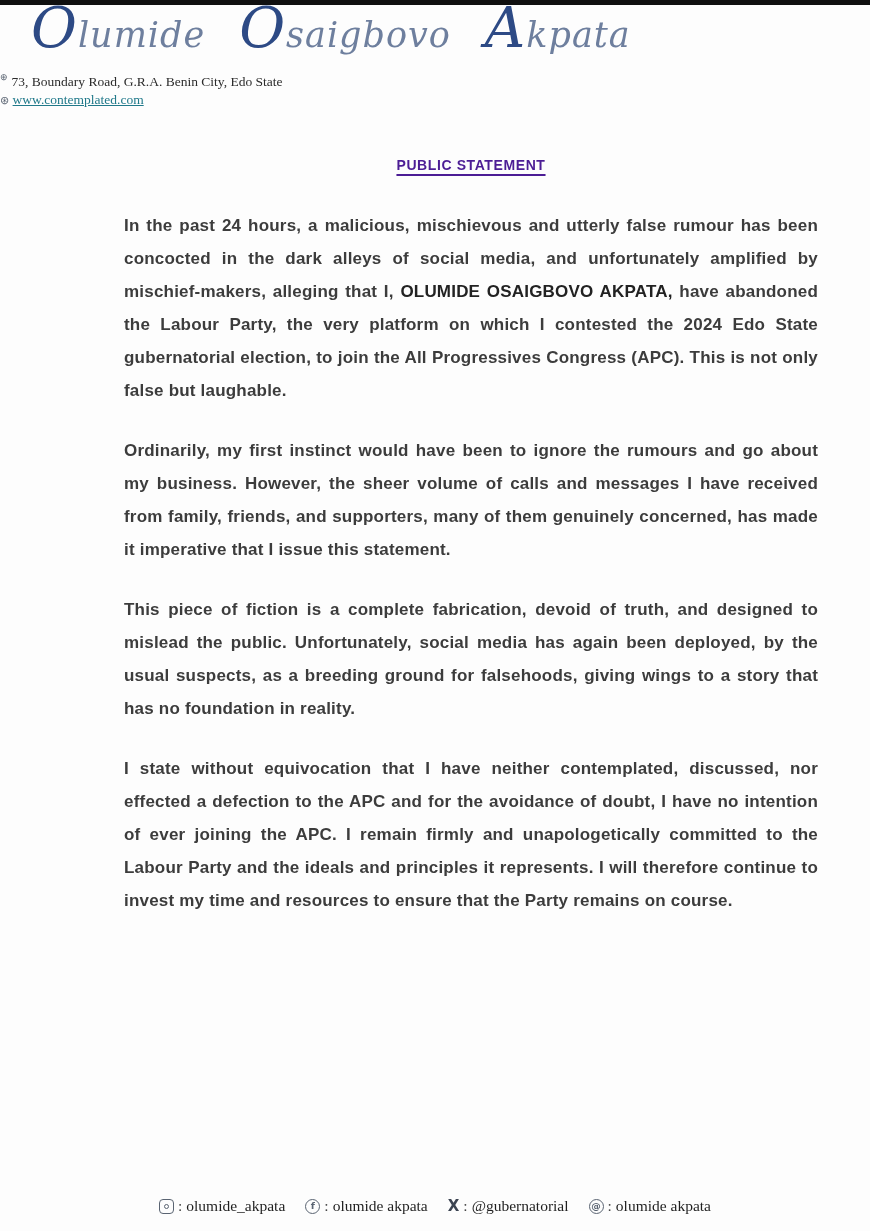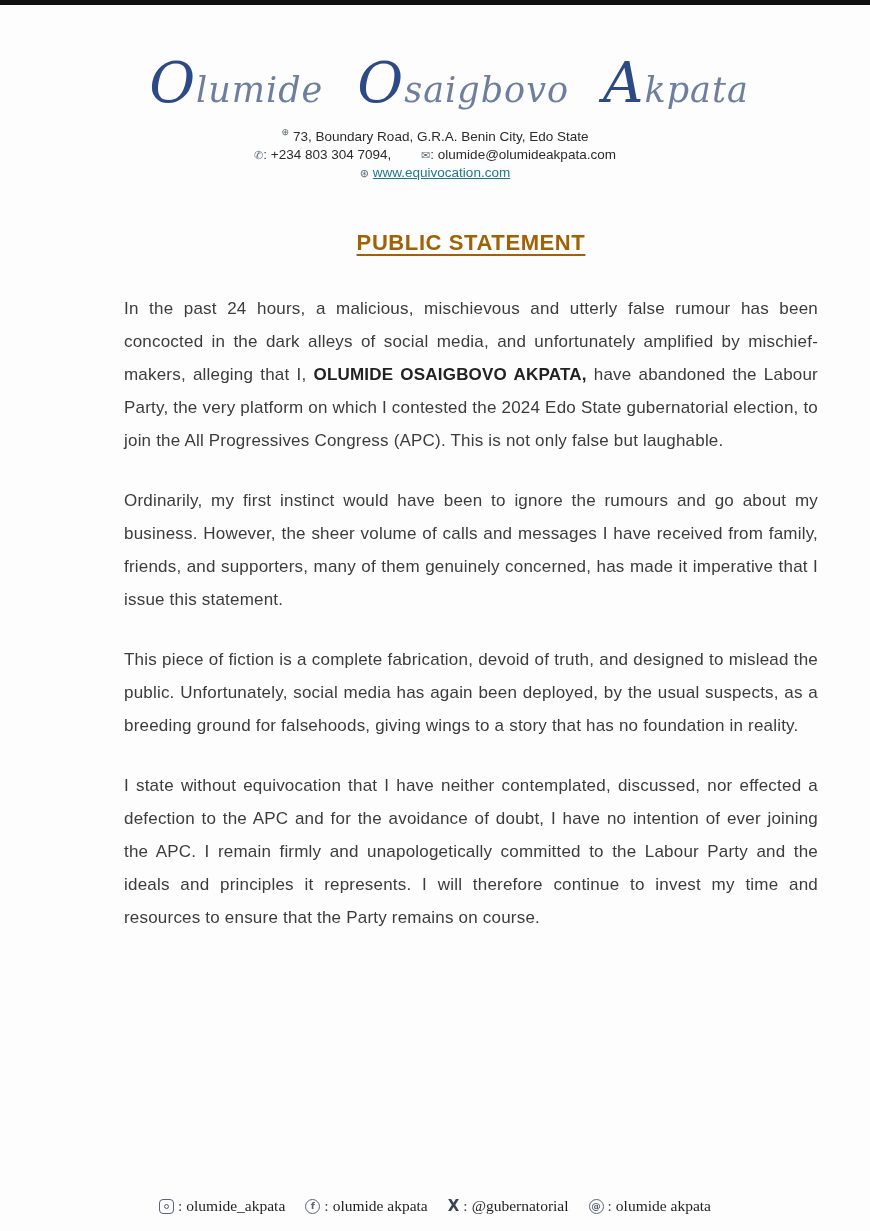--- a/index.html
+++ b/index.html
@@ -19,22 +19,21 @@
   .top-bar {
     position: absolute;
     top: 0; left: 0;
     width: 100%;
     height: 5px;
     background: #101010;
   }
 
   
   .letterhead {
-    padding-top: 55px;
-    text-align: center;
+    text-align: left;
   }
   .script-name {
     transform: translateX(14px);
     white-space: nowrap;
     font-family: "DejaVu Serif", serif;
     font-style: italic;
     line-height: 1;
     letter-spacing: 1px;
   }
   .script-name .word { margin: 0 17px; }
@@ -42,21 +41,21 @@
     font-size: 56px;
     color: #2d4a85;
     font-weight: 500;
   }
   .script-name .rest {
     font-size: 35px;
     color: #6e7f9e;
   }
   .contact {
     margin-top: 12px;
-    font-family: Liberation Sans, sans-serif;
+    font-family: Liberation Serif, serif;
     font-size: 13.5px;
     color: #2b2b2b;
     line-height: 18px;
   }
   .contact .mini-icon {
     display: inline-block;
     color: #5a6472;
     font-size: 11px;
   }
   .sup-icon {
@@ -71,35 +70,36 @@
     cursor: pointer;
   }
 
   
   .body-block {
     padding: 0 52px 0 124px;
   }
   .stmt-title {
     margin: 48px 0 0 0;
     text-align: center;
-    font-size: 22px;
+    font-size: 14px;
     font-weight: bold;
     letter-spacing: 0.6px;
-    color: #a16207;
+    color: #4c1d95;
     text-decoration: underline;
     text-underline-offset: 4px;
     text-decoration-thickness: 2px;
   }
   .body-block p {
     margin: 0 0 27px 0;
     text-align: justify;
     font-size: 17px;
     line-height: 33px;
     color: #3c3c3c;
     letter-spacing: 0.2px;
+    font-weight: bold;
   }
   .body-block p:first-of-type { margin-top: 36px; }
   .body-block strong { color: #222; }
 
   
   .socials {
     position: absolute;
     bottom: 16px;
     left: 0;
     width: 100%;
@@ -157,29 +157,23 @@
 
   <header class="letterhead">
     <div class="script-name">
       <span class="word"><span class="initial">O</span><span class="rest">lumide</span></span><span class="word"><span class="initial">O</span><span class="rest">saigbovo</span></span><span class="word"><span class="initial">A</span><span class="rest">kpata</span></span>
     </div>
 
     <div class="contact">
       <div class="address-line">
         <span class="mini-icon sup-icon">⊕</span><span>73, Boundary Road, G.R.A. Benin City, Edo State</span>
       </div>
-      <div class="phone-line">
-        <span class="mini-icon">✆</span><span class="sep">:</span>
-        <span>+234 803 304 7094,</span>
-        <span class="email-gap"></span><span class="mini-icon">✉</span><span class="sep">:</span>
-        <span>olumide@olumideakpata.com</span>
-      </div>
       <div class="website-line">
         <span class="mini-icon">⊛</span>
-        <a>www.equivocation.com</a>
+        <a>www.contemplated.com</a>
       </div>
     </div>
   </header>
 
   <main class="body-block">
     <h1 class="stmt-title">PUBLIC STATEMENT</h1>
 
     <p><span>In the past 24 hours, a malicious, mischievous and utterly false rumour has been concocted in the dark alleys of social media, and unfortunately amplified by mischief-makers, alleging that I, </span><strong>OLUMIDE OSAIGBOVO AKPATA,</strong><span> have abandoned the Labour Party, the very platform on which I contested the 2024 Edo State gubernatorial election, to join the All Progressives Congress (APC). This is not only false but laughable.</span></p>
 
     <p>Ordinarily, my first instinct would have been to ignore the rumours and go about my business. However, the sheer volume of calls and messages I have received from family, friends, and supporters, many of them genuinely concerned, has made it imperative that I issue this statement.</p>

